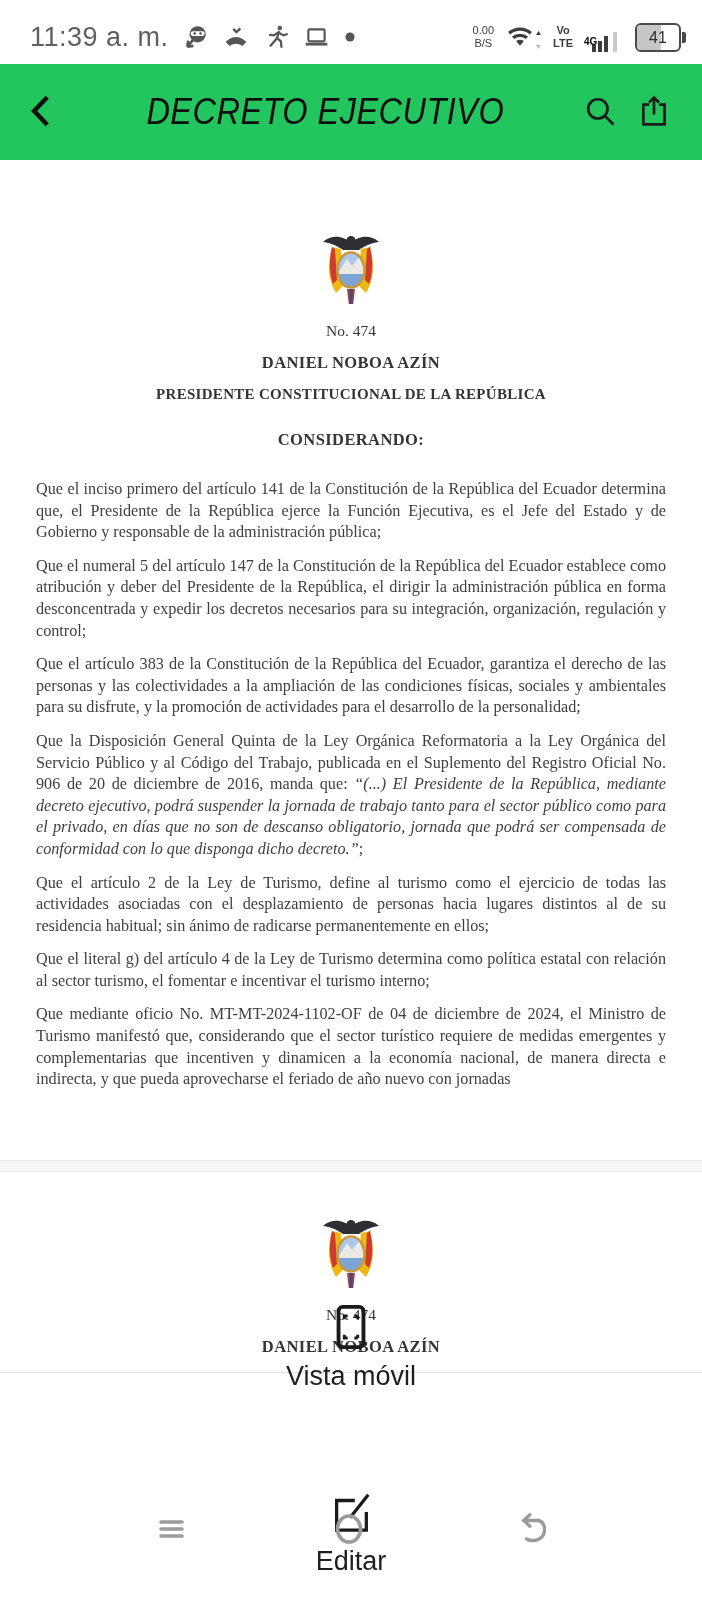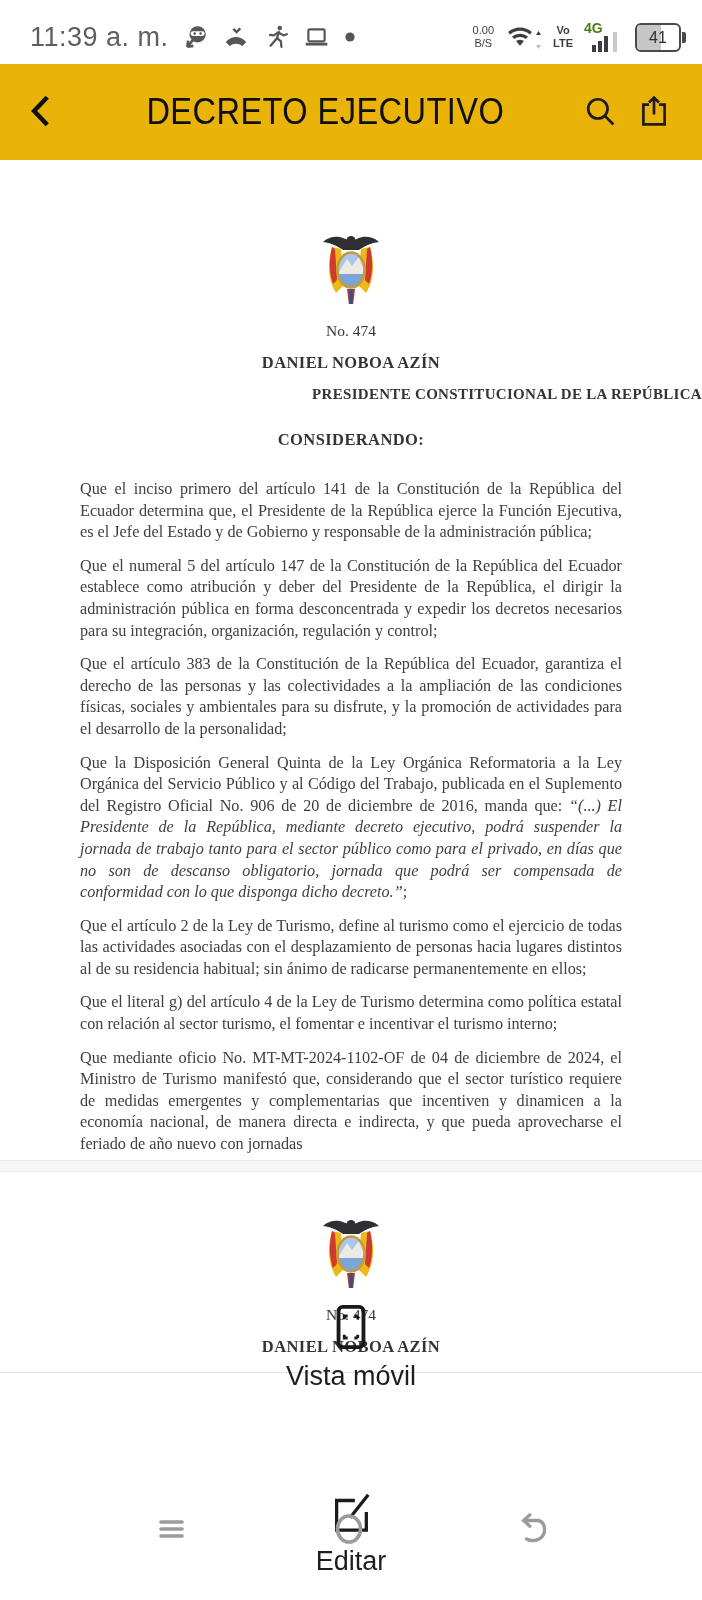--- a/index.html
+++ b/index.html
@@ -16,52 +16,52 @@
     padding:10px 16px 0 30px;box-sizing:border-box;
   }
   .sb-left{display:flex;align-items:center;gap:14px;}
   .sb-time{font-size:27px;color:#5f5f5f;letter-spacing:0.5px;}
   .sb-left svg{display:block;}
   .sb-right{display:flex;align-items:center;gap:11px;}
   .sb-stack{display:flex;flex-direction:column;align-items:center;line-height:13px;font-size:11px;color:#3d3d3d;font-weight:700;}
   .sb-stack.thin{font-weight:400;}
   .wifi-wrap{display:flex;align-items:flex-end;}
   .sig-wrap{position:relative;width:40px;height:34px;}
-  .sig-wrap .net{position:absolute;left:0;top:0;font-size:14px;color:#4d7c0f;font-weight:700;}
+  .sig-wrap .net{position:absolute;left:0;top:16px;font-size:10px;color:#000000;font-weight:700;}
   .sig-wrap svg{position:absolute;right:0;bottom:2px;}
   .battery{display:flex;align-items:center;}
   .batt-body{position:relative;width:42px;height:25px;border:2px solid #4a4a4a;border-radius:6px;overflow:hidden;}
   .batt-fill{position:absolute;left:0;top:0;bottom:0;width:58%;background:#c6c6c6;}
   .batt-num{position:relative;display:block;width:100%;text-align:center;font-size:16px;line-height:25px;color:#2e2e2e;}
   .batt-nub{width:4px;height:11px;background:#4a4a4a;border-radius:0 2px 2px 0;margin-left:1px;}
   
   .app-header{
     height:96px;display:flex;align-items:center;
-    padding:0 22px 0 26px;box-sizing:border-box;background:#eab308;
+    padding:0 22px 0 26px;box-sizing:border-box;background:#22c55e;font-style:italic;
   }
   .hdr-btn{background:none;border:none;padding:0;cursor:pointer;display:flex;align-items:center;justify-content:center;}
   .back-btn{width:52px;justify-content:flex-start;}
   .hdr-title-wrap{flex:1;text-align:center;}
   .hdr-title{
     display:inline-block;font-size:37px;font-weight:400;color:#0f0f0f;
     transform:scaleX(0.88);transform-origin:center;white-space:nowrap;letter-spacing:0.5px;
   }
   .search-btn{width:56px;}
   .share-btn{width:52px;}
   
   .doc-viewport{background:#fff;}
   .doc{font-family:"Liberation Serif", serif;color:#3f3f3f;}
   .page1{height:1000px;overflow:hidden;padding-top:70px;box-sizing:border-box;background:#fff;}
   .page2{height:200px;overflow:hidden;padding-top:42px;box-sizing:border-box;background:#fff;}
   .coat{display:block;margin:0 auto;}
   .decree-no{text-align:center;font-weight:400;font-size:15.5px;color:#343434;margin:12px 0 0;}
   .author{text-align:center;font-weight:700;font-size:16.5px;color:#343434;margin:13px 0 0;letter-spacing:0.4px;}
-  .author-title{text-align:right;font-weight:700;font-size:15px;color:#343434;margin:13px 0 0;letter-spacing:0.3px;}
+  .author-title{text-align:center;font-weight:700;font-size:15px;color:#343434;margin:13px 0 0;letter-spacing:0.3px;}
   .considerando{text-align:center;font-weight:700;font-size:16.5px;color:#343434;margin:27px 0 8px;letter-spacing:0.4px;}
-  .paras{padding:0 80px;margin-top:29px;}
+  .paras{padding:0 36px;margin-top:29px;}
   .para{text-align:justify;font-size:16.2px;line-height:21.6px;margin:0 0 12px;}
   .qi{font-style:italic;}
   .page-band{height:12px;background:#f6f6f6;border-top:1px solid #eaeaea;border-bottom:1px solid #eaeaea;box-sizing:border-box;}
   
   .toolbar{
     height:118px;border-top:1px solid #e3e3e3;box-sizing:border-box;
     display:flex;justify-content:center;gap:96px;padding-top:16px;background:#fff;flex-direction:column;
   }
   .tool{background:none;border:none;padding:0;cursor:pointer;display:flex;flex-direction:column;align-items:center;gap:7px;}
   .tool-label{font-size:27px;color:#1e1e1e;font-family:"Liberation Sans", sans-serif;}

